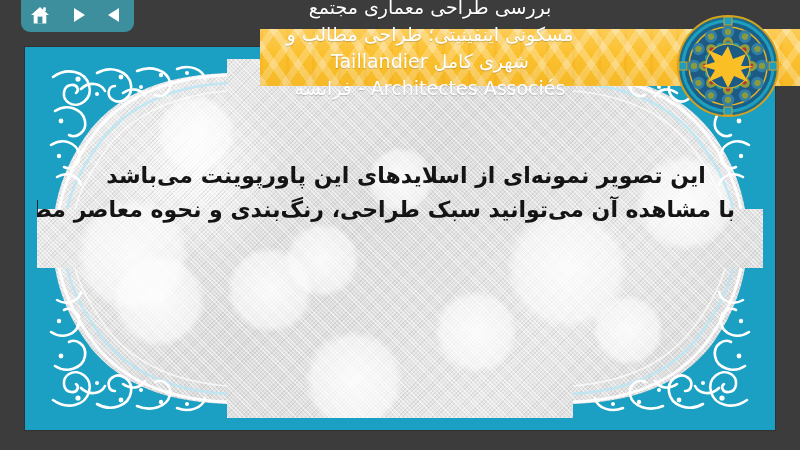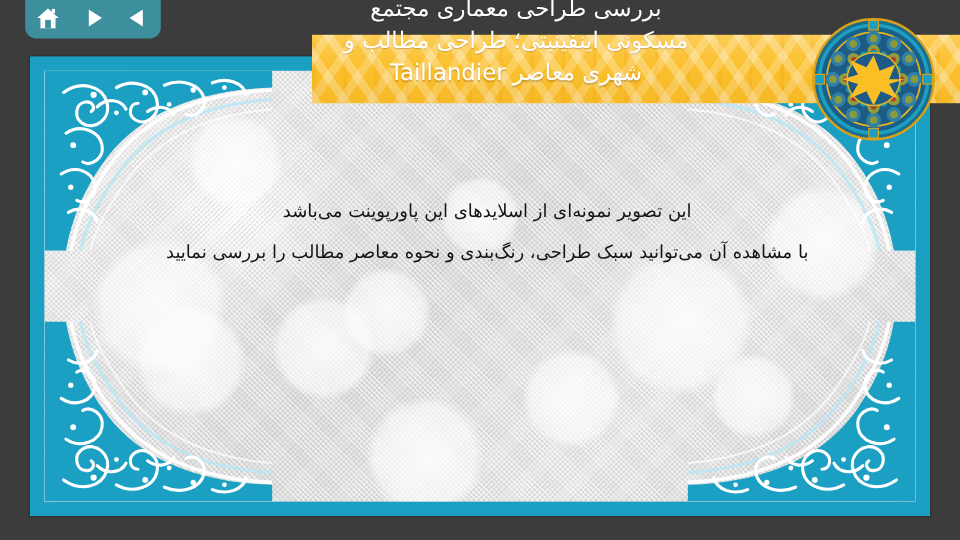--- a/index.html
+++ b/index.html
@@ -153,23 +153,23 @@
   
   #body-text {
     position: absolute;
     left: 40px;
     top: 100px;
     right: 28px;
     z-index: 28;
     direction: rtl;
     text-align: center;
     color: #141414;
-    font-size: 15px;
+    font-size: 22px;
     line-height: 34px;
-    font-weight: normal;
+    font-weight: bold;
   }
   #body-text p { margin: 0; white-space: nowrap; }
 </style>
 </head>
 <body>
 
 <div id="viewer">
 
   <div id="navbar">
 
@@ -420,16 +420,17 @@
         <use href="#gem" transform="rotate(90 52 52)"></use>
         <use href="#gem" transform="rotate(180 52 52)"></use>
         <use href="#gem" transform="rotate(270 52 52)"></use>
       </g>
     </svg>
   </div>
 
   <div id="title-block">
     <div>بررسی طراحی معماری مجتمع</div>
     <div>مسکونی اینفینیتی؛ طراحی مطالب و</div>
-    <div>شهری معاصر Taillandier</div>
+    <div>شهری کامل Taillandier</div>
+    <div>Architectes Associés - فرانسه</div>
   </div>
 
 </div>
 
 </body></html>

